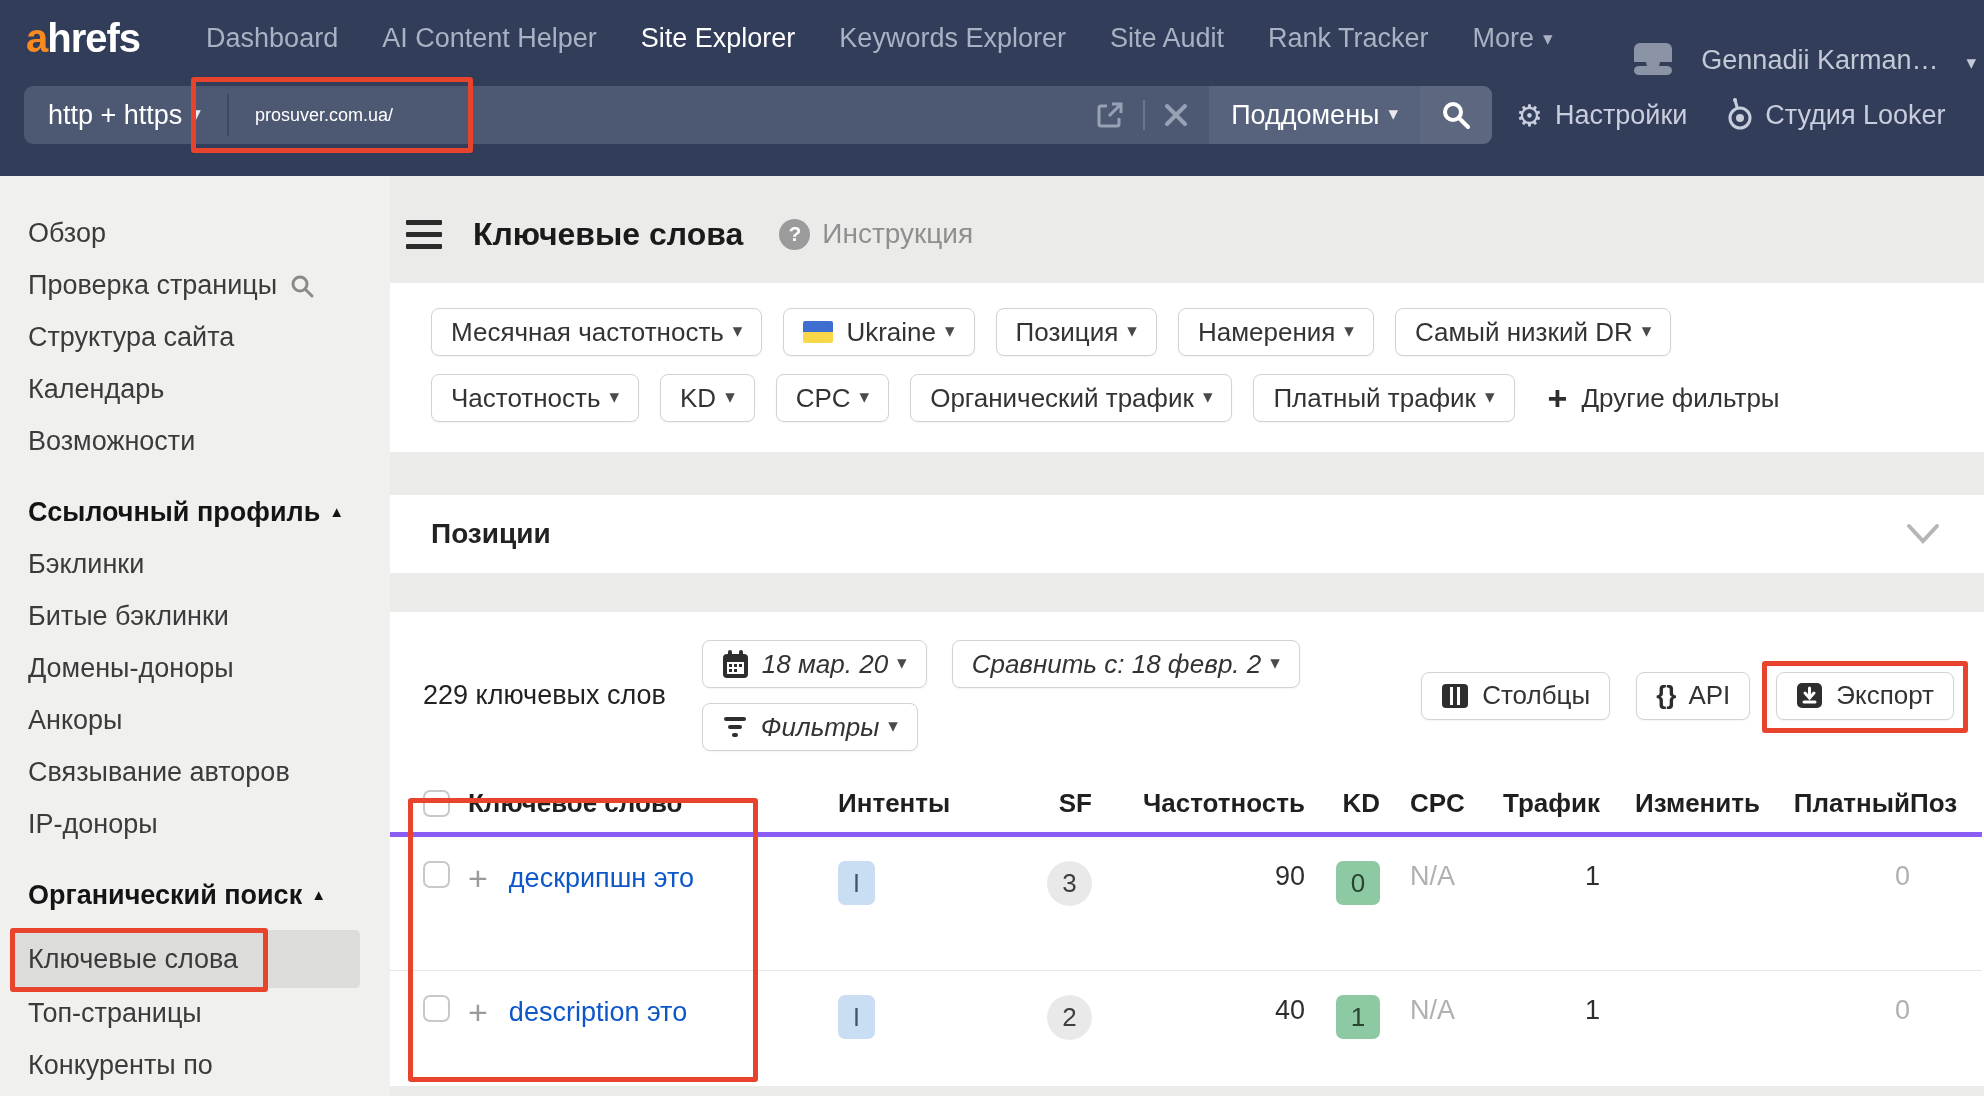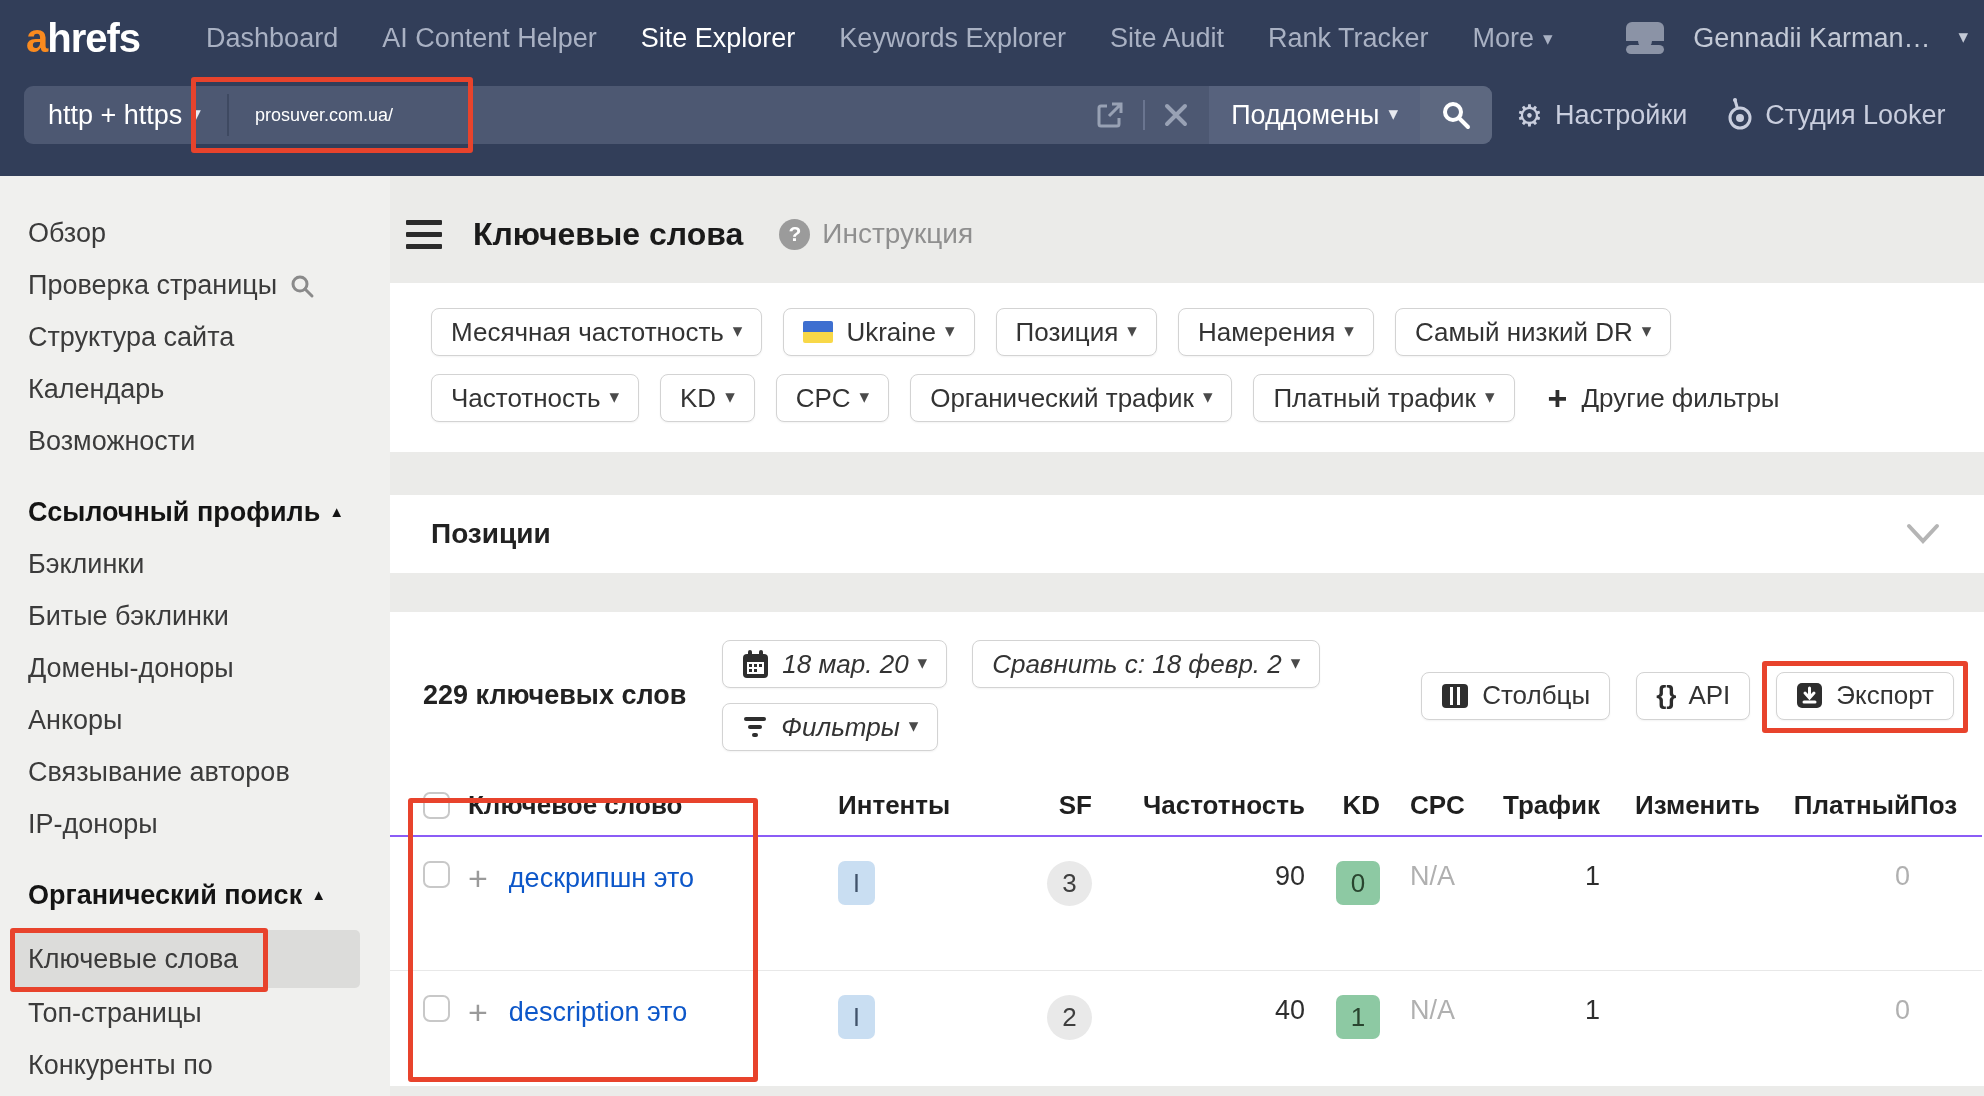--- a/index.html
+++ b/index.html
@@ -11,21 +11,21 @@
   .tophdr { position:absolute; left:0; top:0; width:1984px; height:176px; background:#323e59; }
   .navrow { display:flex; align-items:center; height:76px; padding-left:26px; }
   .logo { font-size:40px; font-weight:bold; letter-spacing:-1px; margin-right:66px; }
   .logo .lg-a { color:#f98a1f; }
   .logo .lg-rest { color:#ffffff; }
   .nav-items { display:flex; align-items:flex-end; gap:44px; }
   .nav-item { font-size:27px; color:#a9b1c3; cursor:pointer; white-space:nowrap; }
   .nav-item.active { color:#ffffff; }
   .caret { display:inline-block; font-size:19px; margin-left:9px; transform:translateY(-2px); }
   .nav-item .caret { color:#a9b1c3; }
-  .usr { position:absolute; right:16px; top:0; height:76px; display:flex; align-items:center; gap:28px; }
+  .usr { position:absolute; right:8px; top:0; height:76px; display:flex; align-items:flex-end; gap:28px; }
   .usr-name { font-size:27px; color:#c3c9d6; white-space:nowrap; }
   .usr .caret { color:#c3c9d6; margin-left:0; }
 
   
   .barrow { position:relative; height:100px; }
   .spill { position:absolute; left:24px; top:10px; width:1468px; height:58px; background:#4d5872; border-radius:9px; display:flex; align-items:stretch; overflow:visible; }
   .seg { display:flex; align-items:center; }
   .seg-proto { padding:0 26px 0 24px; font-size:27px; color:#ffffff; white-space:nowrap; }
   .seg-proto .caret { color:#e8eaf0; }
   .vdiv { width:2px; background:#3e4961; margin:8px 0; }
@@ -69,39 +69,39 @@
   .flag .f-bot { height:11px; background:#f8d848; }
   .add-filters { display:flex; align-items:center; gap:14px; font-size:26px; color:#333333; margin-left:12px; cursor:pointer; }
   .plus-g { font-size:34px; font-weight:bold; color:#2e2e2e; line-height:1; }
 
   .positions-card { margin-top:43px; height:78px; display:flex; align-items:center; padding:0 44px 0 41px; }
   .positions-title { font-size:28px; font-weight:bold; color:#222222; }
   .positions-card svg { margin-left:auto; cursor:pointer; }
 
   .table-card { margin-top:39px; height:474px; position:relative; }
   .toolbar { display:flex; align-items:center; padding:28px 30px 24px 33px; }
-  .kw-count { font-size:27px; font-weight:bold; color:#222222; white-space:nowrap; }
+  .kw-count { font-size:27px; font-weight:normal; color:#222222; white-space:nowrap; }
   .tb-center { margin-left:36px; display:flex; flex-direction:column; gap:15px; }
   .tb-row { display:flex; gap:25px;font-style:italic; }
   .tb-right { margin-left:auto; display:flex; align-items:center; gap:26px; }
   .braces { font-size:26px; font-weight:bold; color:#2c2c2c; margin-right:12px; }
   .icon-sp { margin-right:13px; display:flex; align-items:center; }
   .export-wrap { position:relative; }
 
   
   .redbox { position:absolute; border:5px solid #e8432c; border-radius:3px; pointer-events:none; z-index:40; }
   .rb-domain { left:-38px; top:-9px; width:282px; height:76px; }
   .rb-export { left:-14px; top:-11px; right:-14px; bottom:-13px; }
   .rb-sidebar { left:-2px; top:-2px; width:258px; height:64px; }
   .rb-column { left:408px; top:798px; width:350px; height:284px; }
 
   
   .tbl { width:1592px; }
   .trow { display:grid; grid-template-columns:60px 304px 234px 112px 205px 75px 95px 125px 160px 150px 64px; align-items:center; }
-  .thead { height:62px; border-bottom:2px solid #8b5cf6; }
+  .thead { height:62px; border-bottom:5px solid #8b5cf6; }
   .th { font-size:26px; font-weight:bold; color:#1f1f1f; white-space:nowrap; }
   .tdata { height:134px; border-bottom:1px solid #e8e8e8; align-items:start; padding-top:24px; }
   .td { font-size:27px; color:#2e2e2e; white-space:nowrap; }
   .c-check { padding-left:33px; }
   .c-kw { padding-left:18px; display:flex; align-items:center; gap:21px; }
   .c-int { padding-left:84px; }
   .c-right { text-align:right; justify-self:stretch; }
   .c-kd { text-align:right; padding-right:0; justify-self:stretch; }
   .c-cpc { padding-left:30px; }
   .c-pos { }

